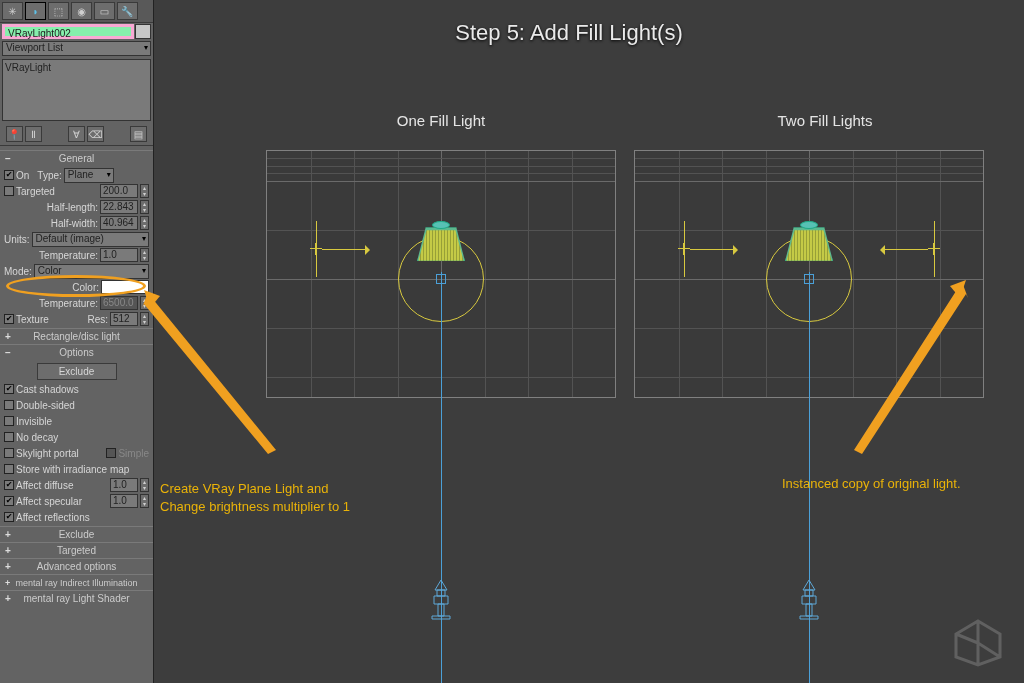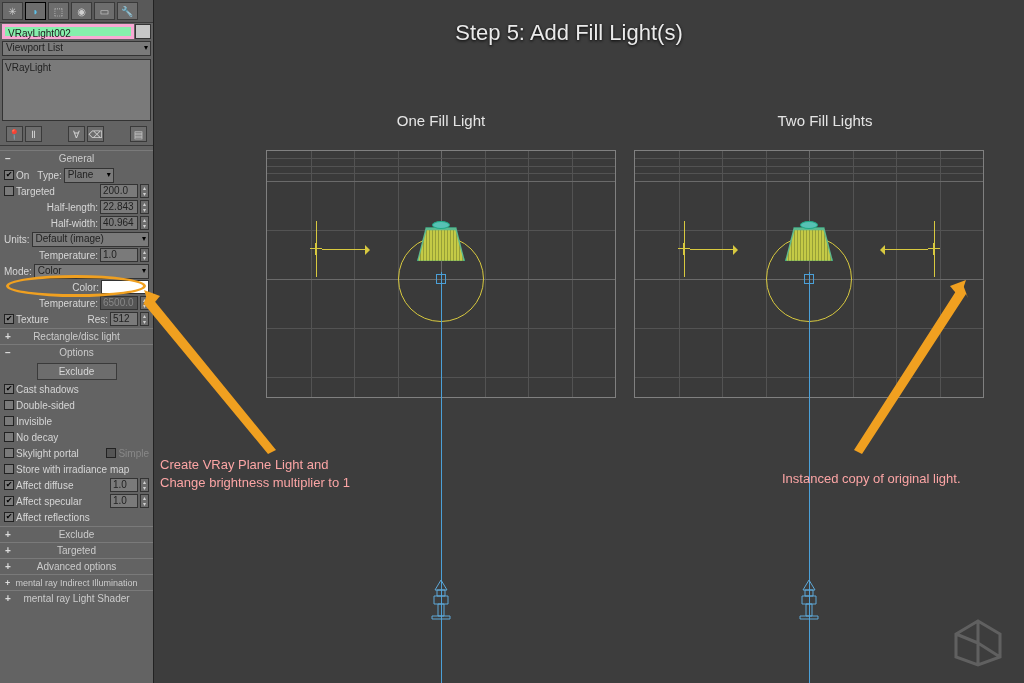--- a/index.html
+++ b/index.html
@@ -69,21 +69,21 @@
 .lg-arrow { position: absolute; height: 1px; background: #d8c93f; top: 0; }
 .lg-arrow::after { content: ""; position: absolute; border: 5px solid transparent; top: -4px; }
 .lg-arrow.right { left: 6px; width: 44px; }
 .lg-arrow.right::after { right: -9px; border-left-color: #d8c93f; }
 .lg-arrow.left  { right: 6px; width: 44px; }
 .lg-arrow.left::after { left: -9px; border-right-color: #d8c93f; }
 
 .cam-icon { position: absolute; left: 50%; transform: translateX(-50%); top: 580px; width: 26px; height: 40px; }
 .cam-icon svg { stroke: #5ea8d8; fill: none; stroke-width: 1; }
 
-.annot { position: absolute; color: #fca5a5; font-size: 13px; line-height: 1.35; }
+.annot { position: absolute; color: #eab308; font-size: 13px; line-height: 1.35; margin-top: 24px; }
 
 .big-arrow { position: absolute; }
 .big-arrow svg { overflow: visible; }
 .big-arrow path, .big-arrow polygon { fill: #f0a020; }
 
 .logo { position: absolute; right: 18px; bottom: 14px; opacity: .22; }
 .logo svg { stroke: #ddd; fill: none; stroke-width: 3; }
 </style>
 </head>
 <body>
@@ -331,20 +331,20 @@
   </div>
   <div class="big-arrow" style="left:680px;top:280px">
     <svg width="140" height="190">
         <polygon points="128,2 120,10 124,8 20,170 28,174 132,14 134,18"></polygon>
         <polygon points="132,0 116,6 126,18"></polygon>
       </svg>
   </div>
 
   <div class="annot" style="left:6px;top:456px;white-space:pre-line">Create VRay Plane Light and
 Change brightness multiplier to 1</div>
-  <div class="annot" style="left:628px;top:470px">Instanced copy of original light.</div>
+  <div class="annot" style="left:628px;top:451px">Instanced copy of original light.</div>
 </div>
 
 <div class="logo">
   <svg width="56" height="50" viewBox="0 0 56 50">
       <path d="M28 4 L50 17 L50 40 L28 48 L6 40 L6 17 Z M28 4 L28 26 L50 40 M28 26 L6 17 M28 48 L28 26"></path>
     </svg>
 </div>
 
 </body></html>

